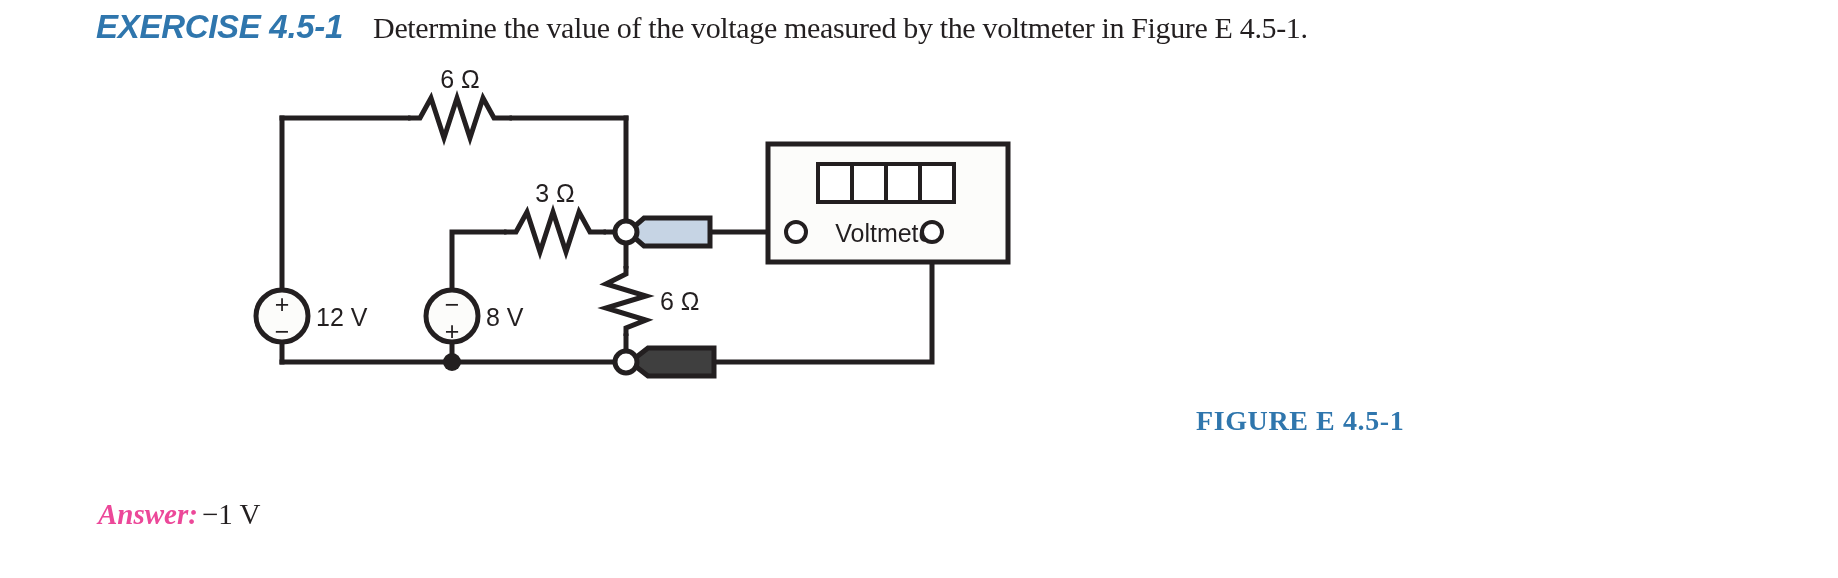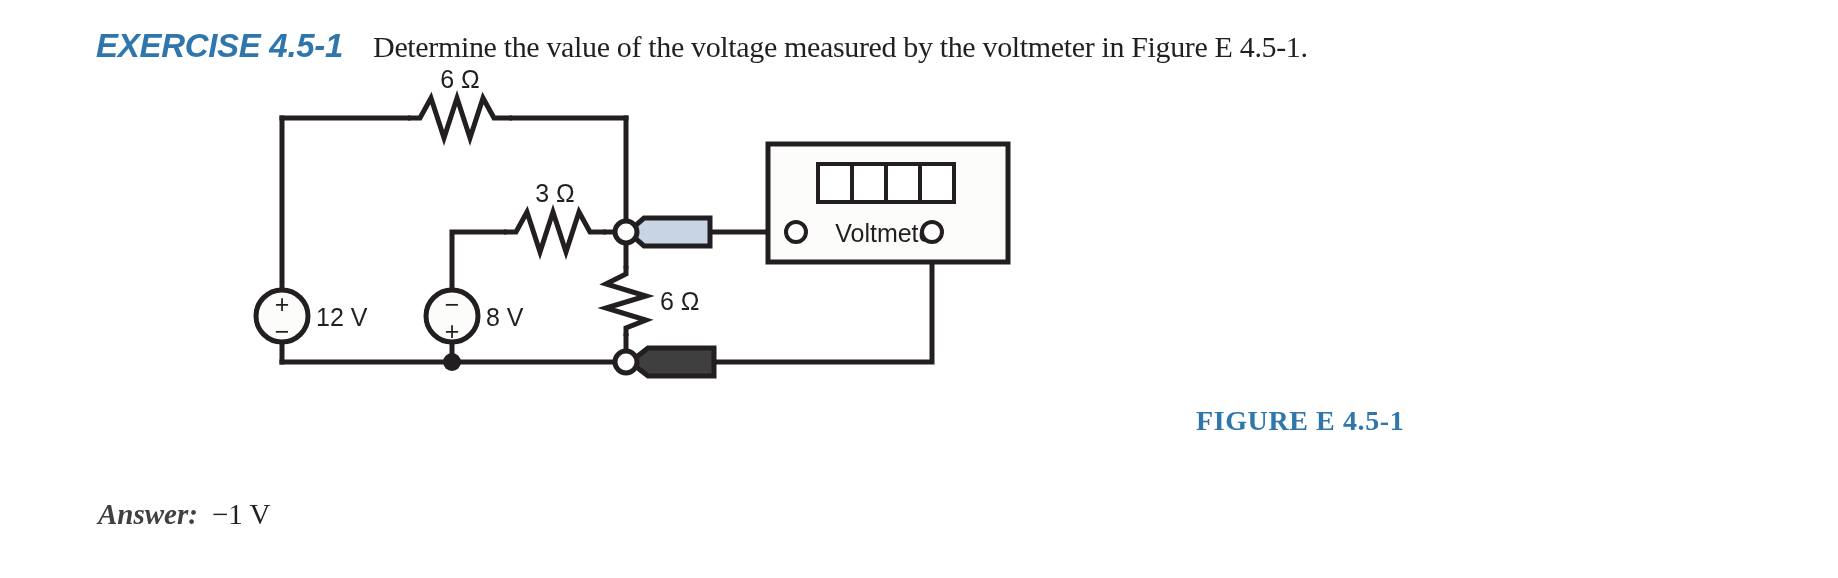--- a/index.html
+++ b/index.html
@@ -13,21 +13,21 @@
     position: relative;
     overflow: hidden;
     font-family: "Liberation Serif", serif;
     color: #231f20;
   }
 
   
   #header-row {
     position: absolute;
     left: 96px;
-    top: 27px;
+    top: 8px;
     width: 1600px;
     height: 46px;
     white-space: nowrap;
   }
   #exercise-label {
     font-family: "Liberation Sans", sans-serif;
     font-weight: bold;
     font-style: italic;
     font-size: 33px;
     letter-spacing: -0.3px;
@@ -62,27 +62,26 @@
     position: absolute;
     left: 98px;
     top: 498px;
     white-space: nowrap;
   }
   #answer-label {
     font-family: "Liberation Serif", serif;
     font-weight: bold;
     font-style: italic;
     font-size: 29px;
-    color: #404040;
+    color: #ec4899;
   }
   #answer-value {
     font-family: "Liberation Serif", serif;
     font-size: 29px;
     color: #231f20;
-    margin-left: 10px;
   }
 
   
   #circuit-figure {
     position: absolute;
     left: 240px;
     top: 70px;
     width: 1000px;
     height: 330px;
   }

